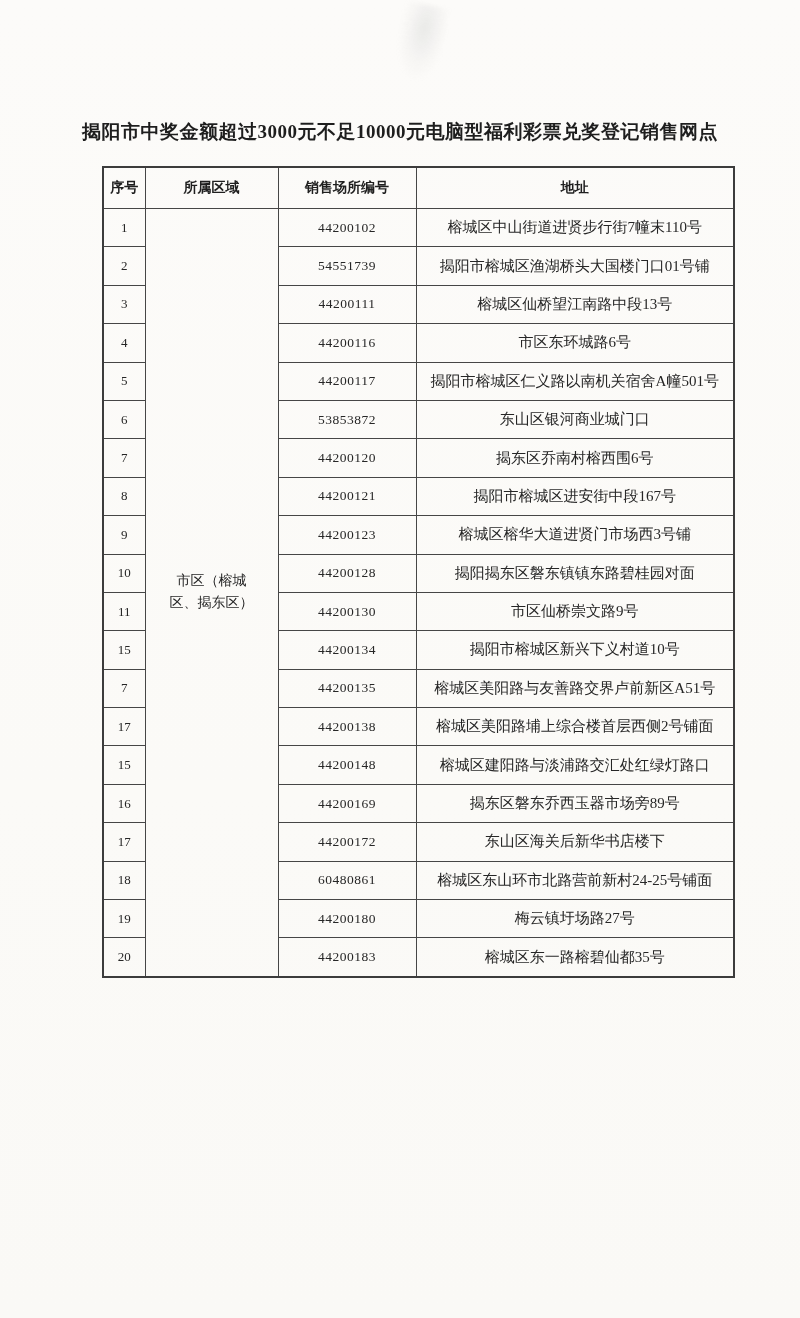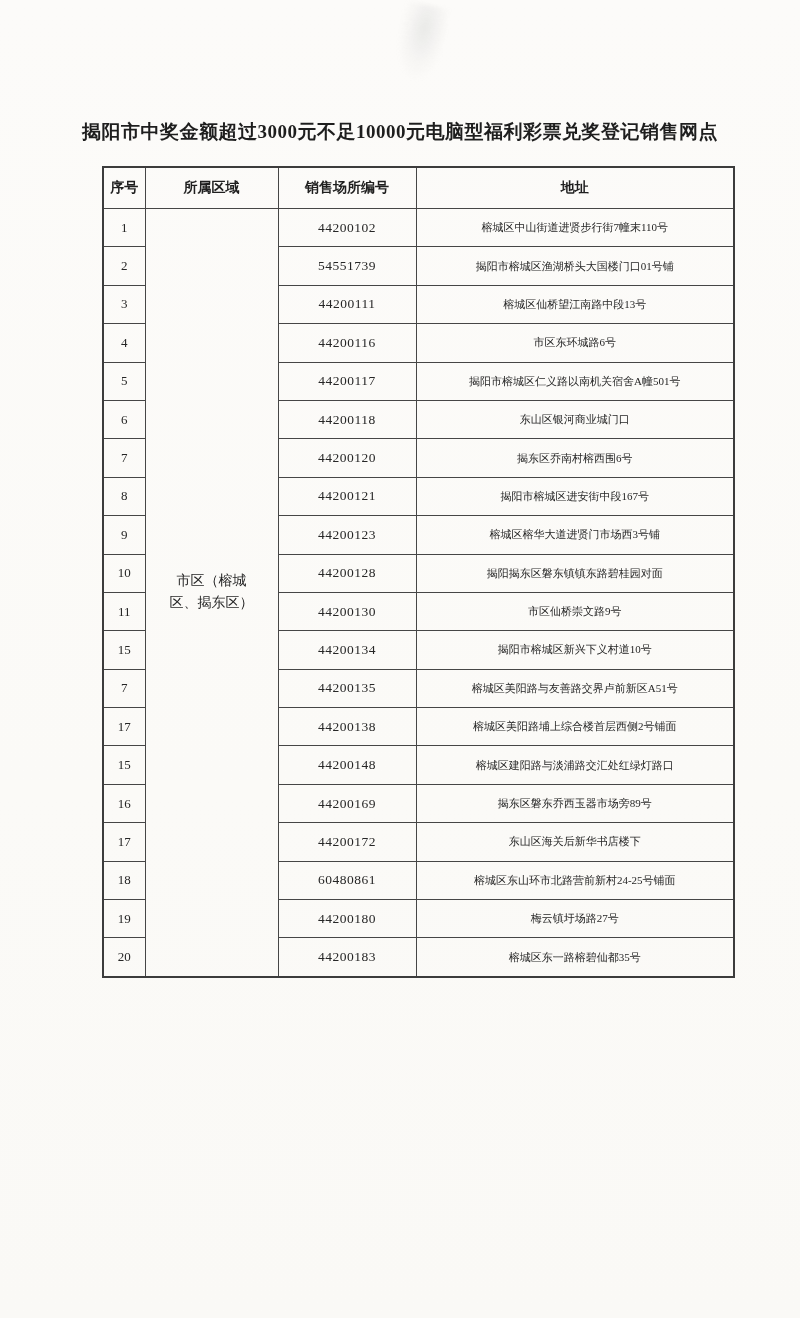--- a/index.html
+++ b/index.html
@@ -73,21 +73,21 @@
     font-weight: normal;
   }
   td.region-cell {
     white-space: normal !important;
     line-height: 1.6;
     padding: 0 18px !important;
     font-size: 14px;
   }
   td.no-cell { font-size: 13px; }
   td.code-cell { letter-spacing: 0.5px; font-family: Liberation Serif, serif; }
-  td.addr-cell { font-size: 11px; }
+  td.addr-cell { font-size: 15px; }
   .page-footer {
     position: absolute;
     top: 1011px;
     left: 0;
     width: 800px;
     text-align: center;
     font-size: 13px;
     color: #333333;
     letter-spacing: 1px;
   }
@@ -138,21 +138,21 @@
       <td class="code-cell">44200116</td>
       <td class="addr-cell">市区东环城路6号</td>
     </tr>
         <tr>
       <td class="no-cell">5</td>
       <td class="code-cell">44200117</td>
       <td class="addr-cell">揭阳市榕城区仁义路以南机关宿舍A幢501号</td>
     </tr>
         <tr>
       <td class="no-cell">6</td>
-      <td class="code-cell">44200118</td>
+      <td class="code-cell">53853872</td>
       <td class="addr-cell">东山区银河商业城门口</td>
     </tr>
         <tr>
       <td class="no-cell">7</td>
       <td class="code-cell">44200120</td>
       <td class="addr-cell">揭东区乔南村榕西围6号</td>
     </tr>
         <tr>
       <td class="no-cell">8</td>
       <td class="code-cell">44200121</td>

